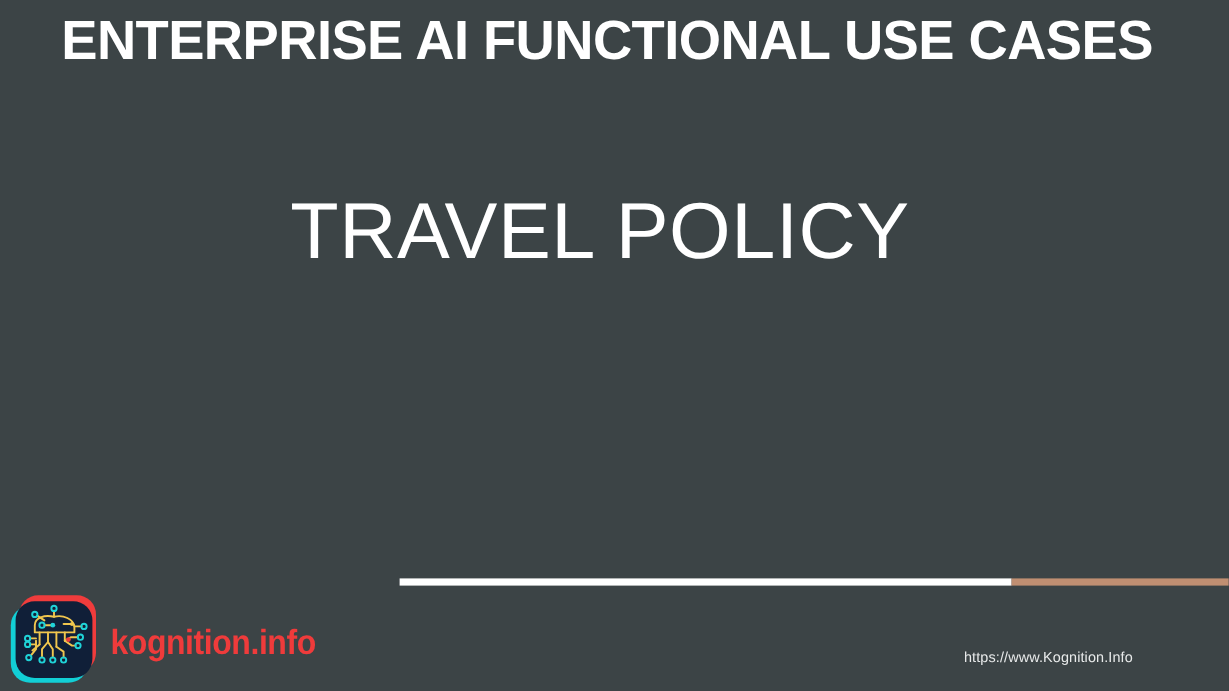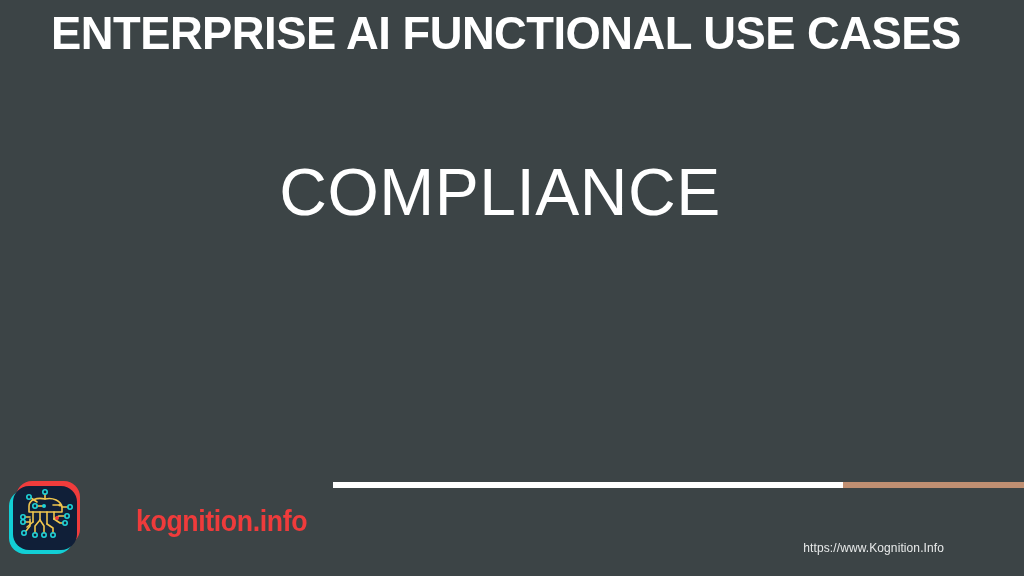--- a/index.html
+++ b/index.html
@@ -90,25 +90,24 @@
     top: 0;
     width: 181px;
     height: 6px;
     background: #c08f72;
   }
 
   
   #brand {
     position: absolute;
     left: 8px;
-    bottom: 15px;
+    bottom: 0;
     height: 80px;
     display: flex;
     align-items: center;
-    gap: 44px;
   }
   #brand-logo {
     position: relative;
     width: 74px;
     height: 74px;
     flex: none;
   }
   #brand-logo .shadow-red {
     position: absolute;
     left: 8px;
@@ -166,21 +165,21 @@
   }
 </style>
 </head>
 <body>
 
 <div id="slide">
 
   <div id="header-title">ENTERPRISE AI FUNCTIONAL USE CASES</div>
 
   <div id="main-title">
-    <span class="line">COMPLIANCE</span>
+    <span class="line">TRAVEL POLICY</span>
   </div>
 
 
   <div id="divider">
     <div id="divider-white"></div>
     <div id="divider-accent"></div>
   </div>
 
   <div id="brand">
     <div id="brand-logo">

